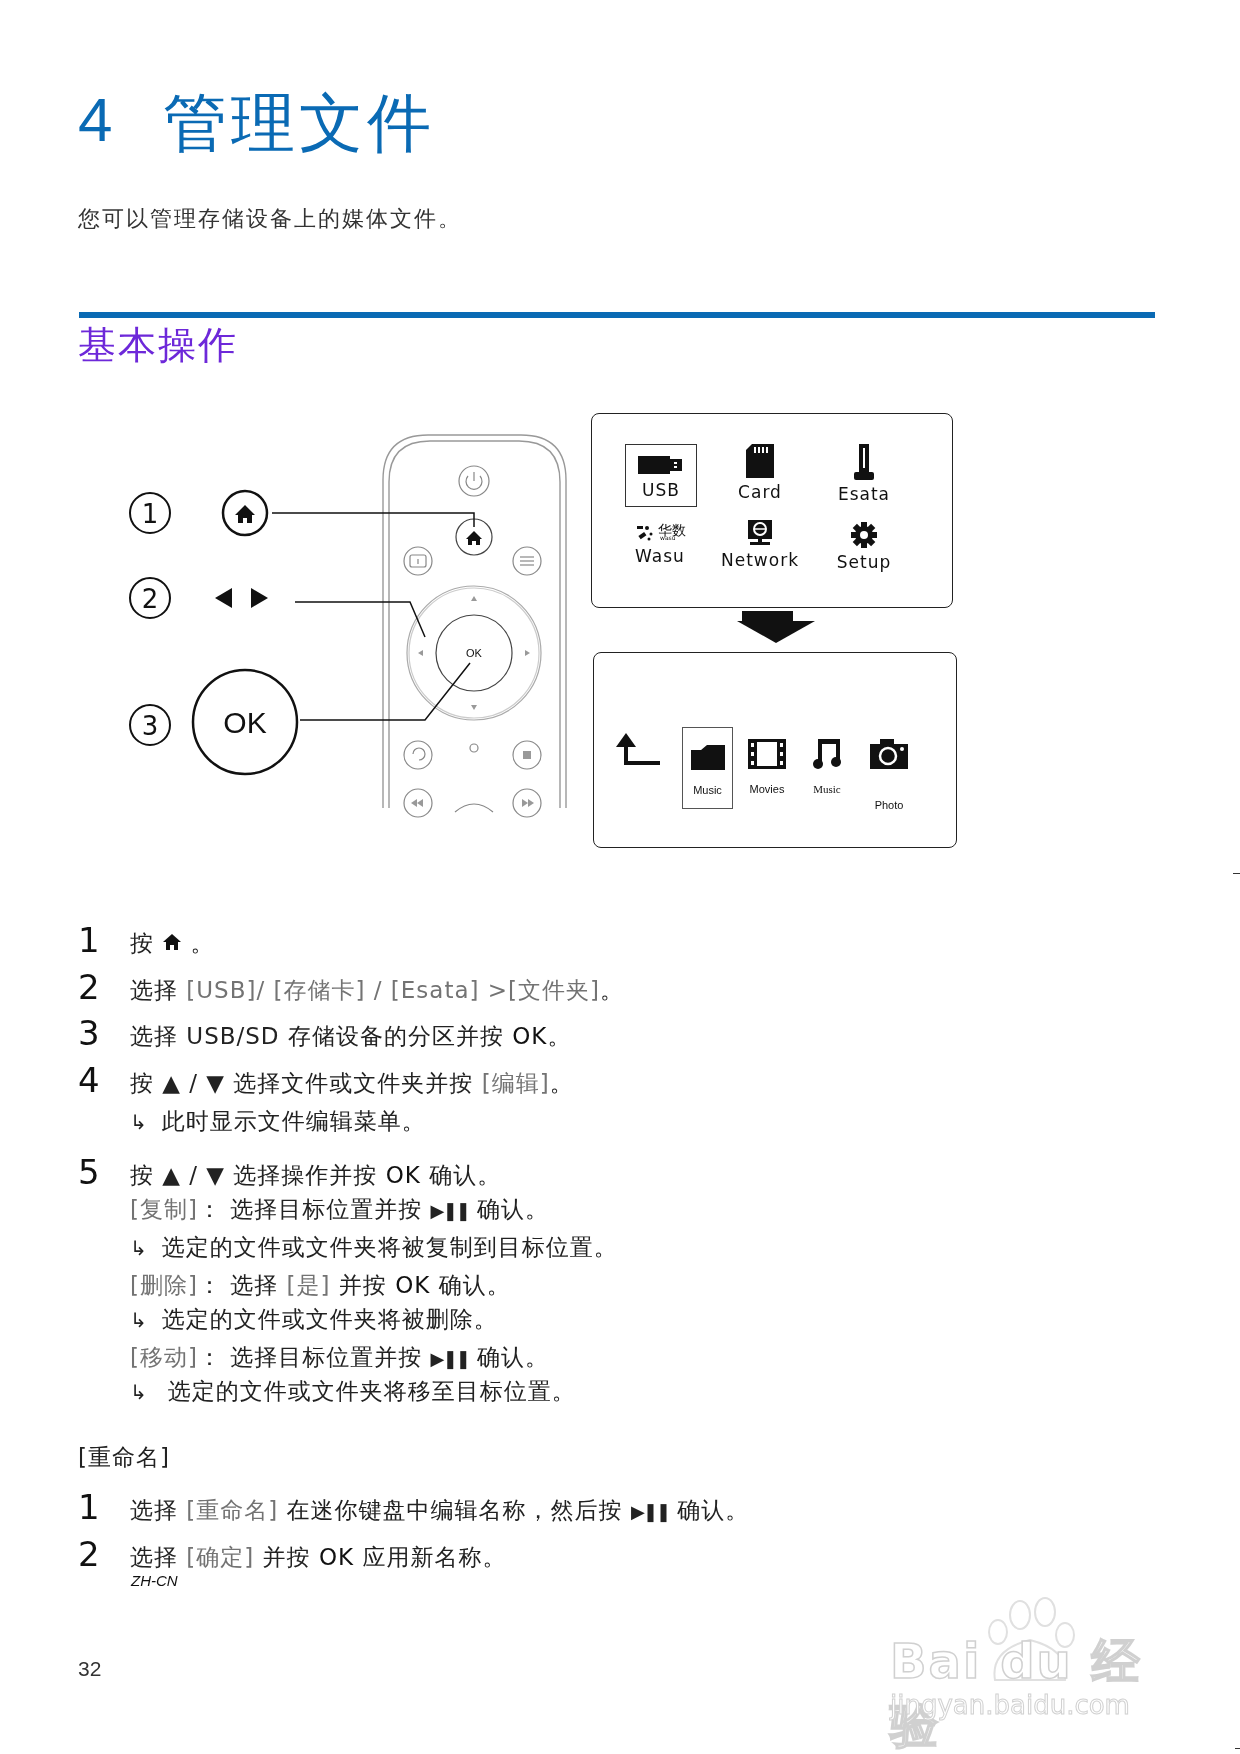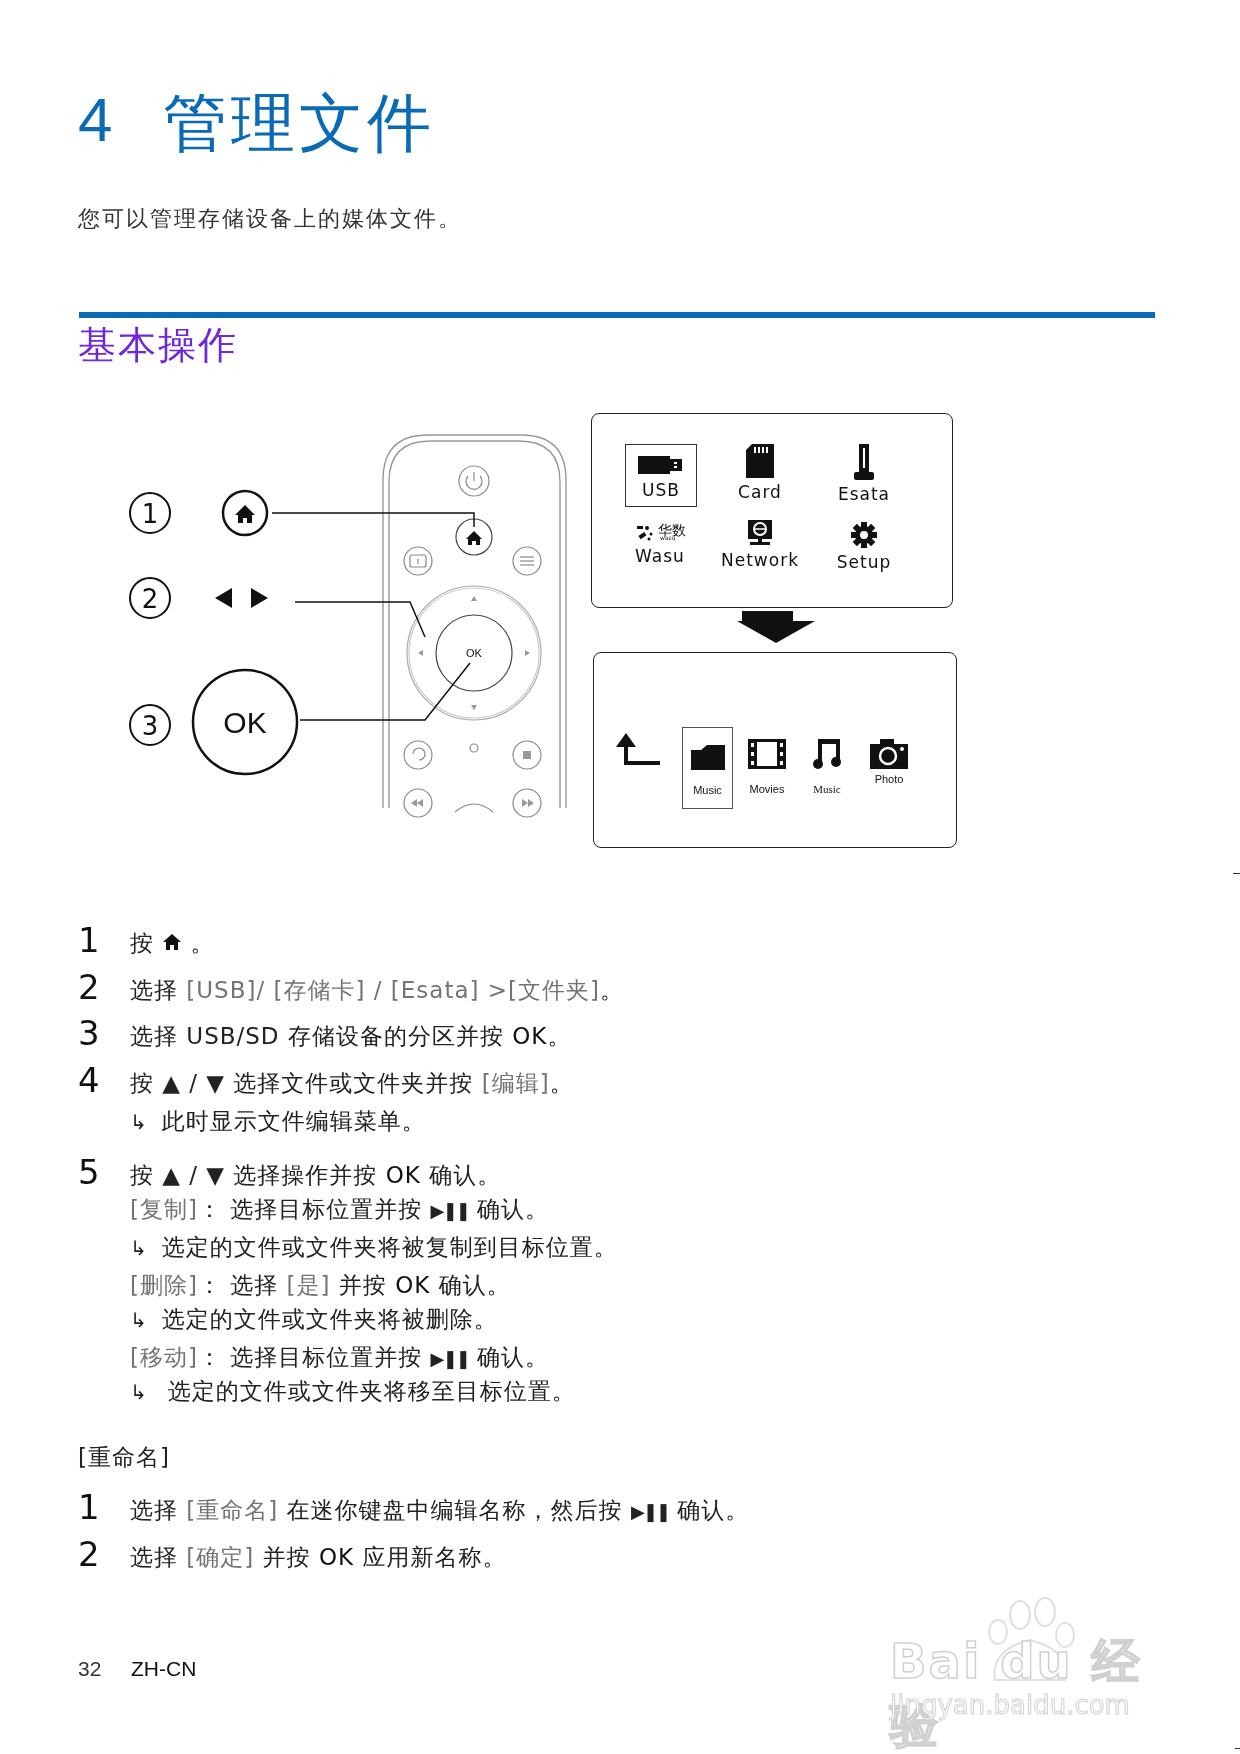--- a/index.html
+++ b/index.html
@@ -26,21 +26,21 @@
   .steps { font-size:23px; color:#222; }
   .step { position:absolute; left:78px; }
   .step .num { position:absolute; left:0; top:-8px; font-size:34px; font-family:"DejaVu Sans", sans-serif; color:#111; }
   .step .txt { position:absolute; left:52px; top:0; white-space:nowrap; letter-spacing:1px; }
   .b { font-weight:normal; color:#737373; }
   .sub { position:absolute; white-space:nowrap; letter-spacing:1px; font-size:23px; }
   .arrow-glyph { font-size:20px; margin-right:14px; }
   .pp { font-size:18px; font-weight:bold; letter-spacing:-2px; }
   .rename-head { left:78px; top:1442px; font-size:23px; letter-spacing:1px; }
   .footer-page { left:78px; top:1657px; font-size:21px; color:#333; font-family:"Liberation Sans", sans-serif; }
-  .footer-lang { left:131px; top:1657px; font-size:21px; color:#111; font-family:"Liberation Sans", sans-serif; }
+  .footer-lang { left:131px; top:1572px; font-size:15px; color:#111; font-family:"Liberation Sans", sans-serif;font-style:italic; }
   .watermark { left:880px; top:1570px; width:300px; height:150px; opacity:0.9; }
   .crop { background:#333; }
 </style>
 </head>
 <body>
 
 <div class="abs chapter-num">4</div>
 <div class="abs chapter-title">管理文件</div>
 <div class="abs intro">您可以管理存储设备上的媒体文件。</div>
 <div class="abs rule"></div>
@@ -229,21 +229,21 @@
     </svg>
     <div style="margin-top:12px">Music</div>
   </div>
   <div class="mtile" style="left:265px;top:74px;width:60px;">
     <svg width="38" height="30" viewBox="0 0 38 30" style="margin-top:12px">
       <rect x="0" y="5" width="38" height="25" fill="#111"></rect>
         <rect x="10" y="0" width="14" height="6" fill="#111"></rect>
       <circle cx="18" cy="17" r="8" fill="none" stroke="#fff" stroke-width="2.5"></circle>
       <circle cx="32" cy="10" r="2" fill="#fff"></circle>
     </svg>
-    <div style="margin-top:2px">Photo</div>
+    <div style="margin-top:28px">Photo</div>
   </div>
 </div>
 
 <div class="steps">
   <div class="step" style="top:928px">
     <span class="num">1</span>
     <span class="txt">
       <span>按 </span><svg width="20" height="18" viewBox="0 0 20 18">
           <path d="M1 9 L10 1 L19 9 L16 9 L16 17 L12 17 L12 12 L8 12 L8 17 L4 17 L4 9 Z" fill="#111"></path>
         </svg><span> 。</span>

